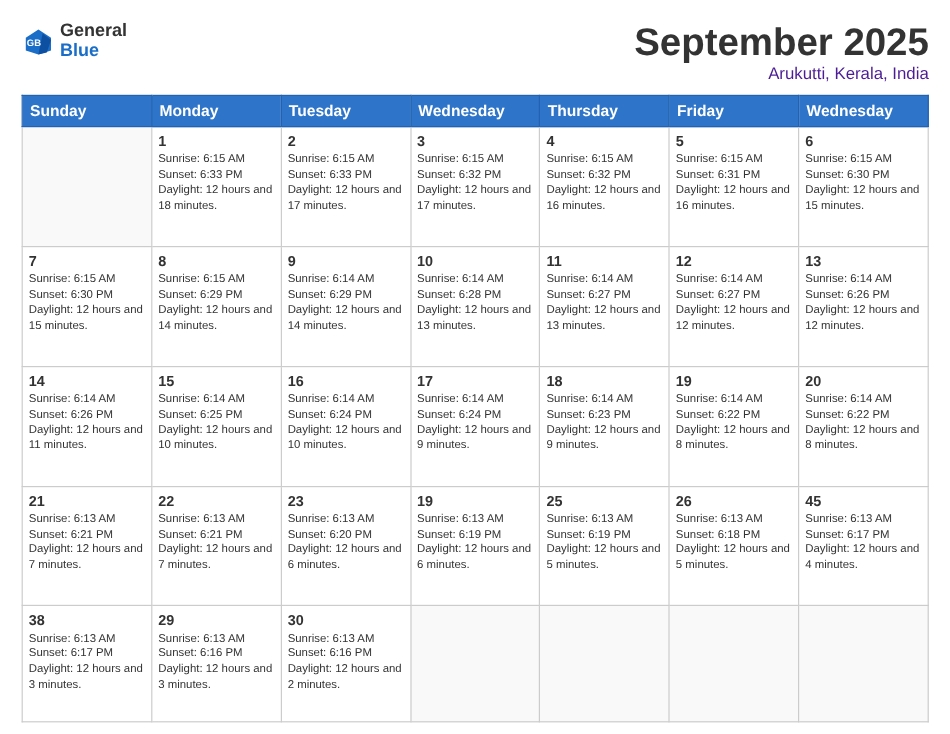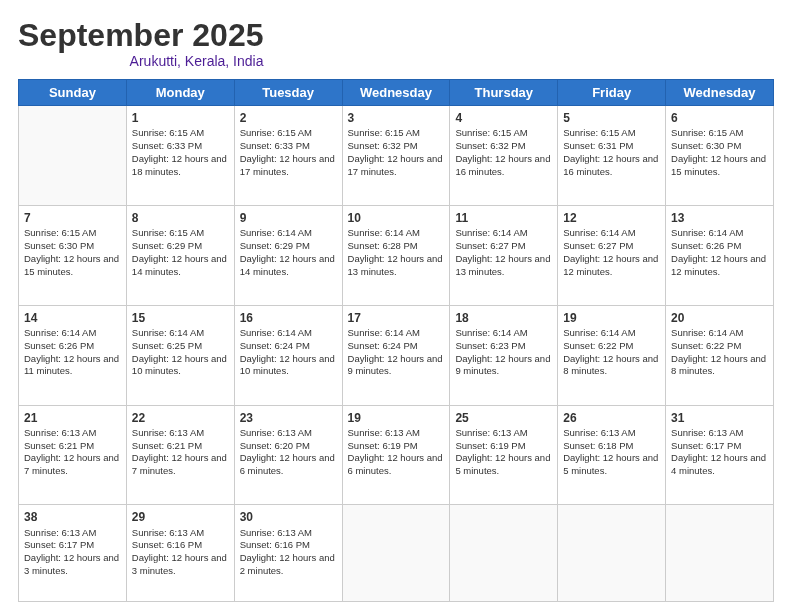--- a/index.html
+++ b/index.html
@@ -57,21 +57,21 @@
     .calendar {
       flex: 1;
       border: 1px solid #ccc;
       border-collapse: collapse;
       width: 100%;
       table-layout: fixed;
     }
     .calendar th {
       background-color: #2e75c9;
       color: white;
-      text-align: center;
+      text-align: left;
       padding: 5px 6px;
       font-size: 13px;
       font-weight: bold;
       border: 1px solid #2262b0;
     }
     .calendar td {
       border: 1px solid #ccc;
       vertical-align: top;
       padding: 4px 5px;
       font-size: 10px;
@@ -96,20 +96,31 @@
     }
     tr.last-row td {
       height: 70px;
     }
   </style>
 </head>
 <body>
 
 <div class="page">
   <div class="header">
+    <div class="logo">
+      <svg class="logo-icon" viewBox="0 0 32 32">
+        <polygon points="16,4 28,12 28,24 16,28 4,24 4,12" fill="#1a6ec8"></polygon>
+        <polygon points="20,8 28,14 24,26 16,28" fill="#0d4fa0"></polygon>
+        <text x="5" y="20" font-size="9" fill="white" font-weight="bold" font-family="Arial">GB</text>
+      </svg>
+      <div class="logo-text">
+        <span>General</span>
+        <span class="blue">Blue</span>
+      </div>
+    </div>
     <div class="title-block">
       <div class="month-title">September 2025</div>
       <div class="location">Arukutti, Kerala, India</div>
     </div>
   </div>
 
   <table class="calendar">
     <thead>
       <tr>
       <th>Sunday</th>
@@ -228,21 +239,21 @@
           </td>
           <td>
             <span class="day-num">25</span>
             <div class="day-info">Sunrise: 6:13 AM<br>Sunset: 6:19 PM<br>Daylight: 12 hours and 5 minutes.</div>
           </td>
           <td>
             <span class="day-num">26</span>
             <div class="day-info">Sunrise: 6:13 AM<br>Sunset: 6:18 PM<br>Daylight: 12 hours and 5 minutes.</div>
           </td>
           <td>
-            <span class="day-num">31</span>
+            <span class="day-num">45</span>
             <div class="day-info">Sunrise: 6:13 AM<br>Sunset: 6:17 PM<br>Daylight: 12 hours and 4 minutes.</div>
           </td>
         </tr>
         <tr class="last-row">
           <td>
             <span class="day-num">38</span>
             <div class="day-info">Sunrise: 6:13 AM<br>Sunset: 6:17 PM<br>Daylight: 12 hours and 3 minutes.</div>
           </td>
           <td>
             <span class="day-num">29</span>

